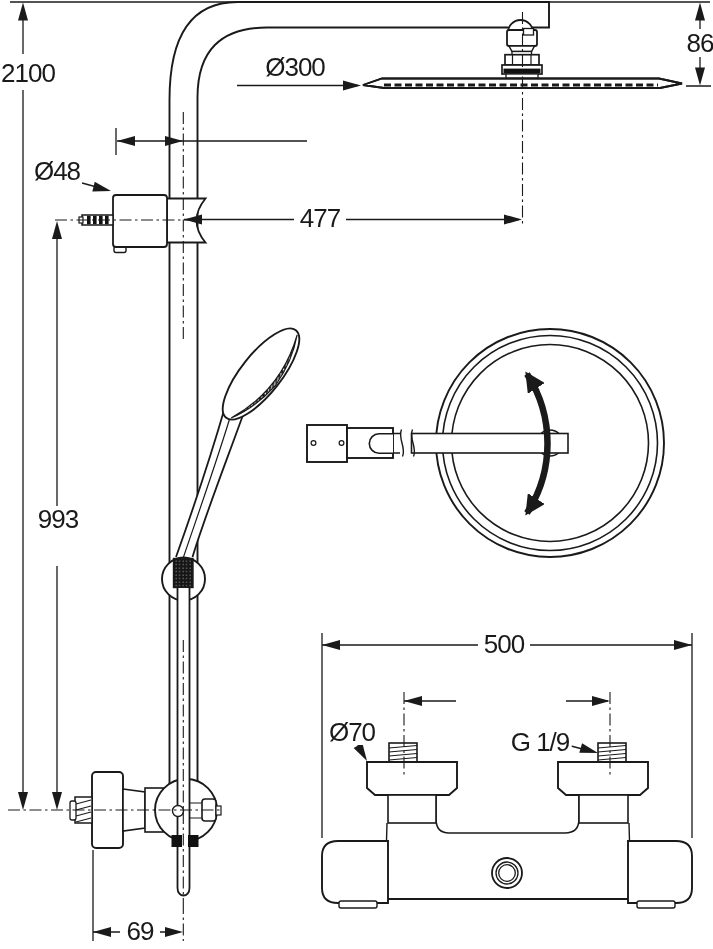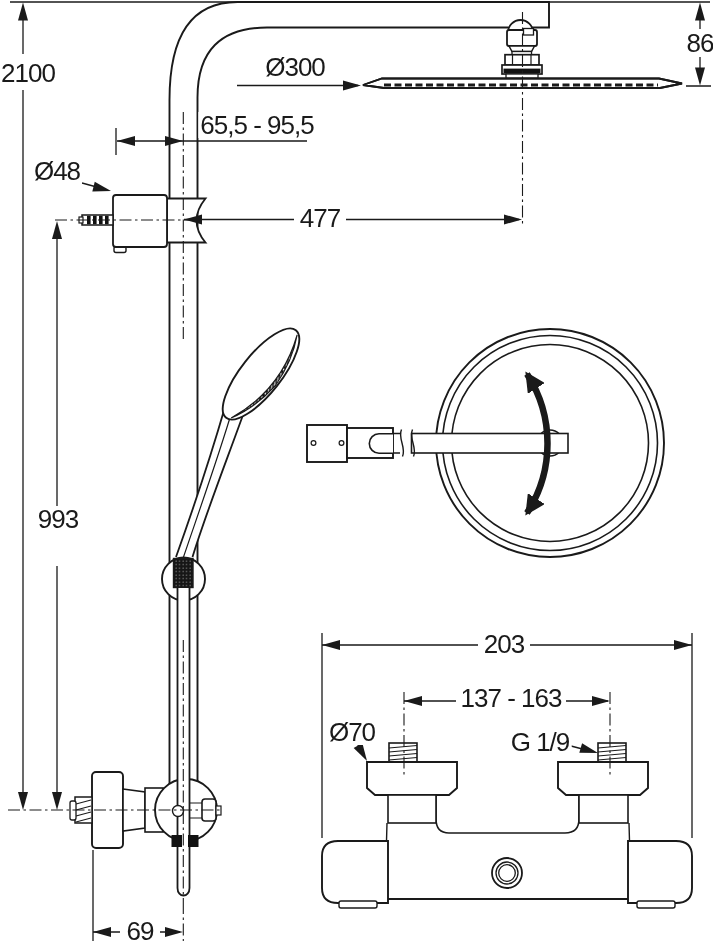--- a/index.html
+++ b/index.html
@@ -188,22 +188,20 @@
       <path d="M0,0 L-18,-5 L-18,5 Z" transform="translate(367,761) rotate(60)"></path>
       <path d="M0,0 L-18,-5 L-18,5 Z" transform="translate(598,753) rotate(16)"></path>
     </g>
   </g>
 </svg>
 
 <span class="dim-label" style="left:28px;top:73px">2100</span>
 <span class="dim-label" style="left:58px;top:519px">993</span>
 <span class="dim-label" style="left:700px;top:43px">86</span>
 <span class="dim-label" style="left:295px;top:67px">Ø300</span>
-<span class="dim-label" style="left:257px;top:125px">65,5 - 95,5</span>
 <span class="dim-label" style="left:57px;top:171px">Ø48</span>
 <span class="dim-label" style="left:320px;top:218px">477</span>
-<span class="dim-label" style="left:504px;top:644px">203</span>
-<span class="dim-label" style="left:511px;top:698px">137 - 163</span>
+<span class="dim-label" style="left:504px;top:644px">500</span>
 <span class="dim-label" style="left:352px;top:732px">Ø70</span>
 <span class="dim-label" style="left:540px;top:742px">G 1/9</span>
 <span class="dim-label" style="left:140px;top:931px">69</span>
 
 </div>
 
 </body></html>

